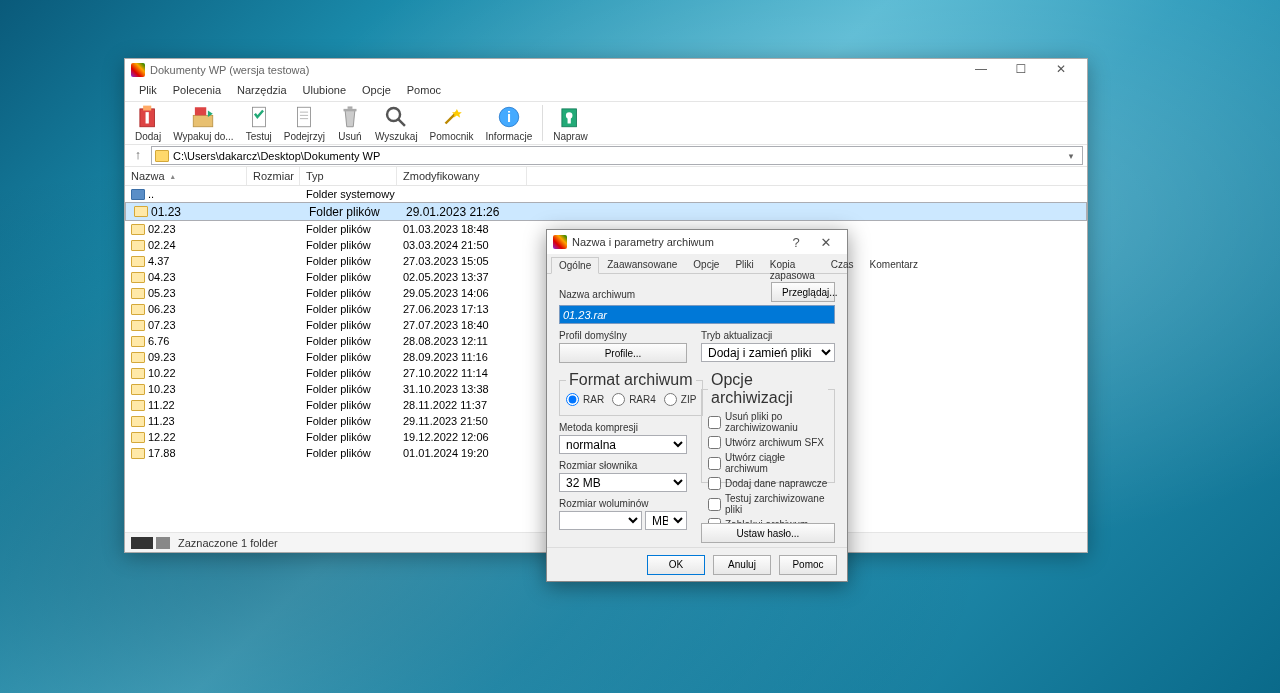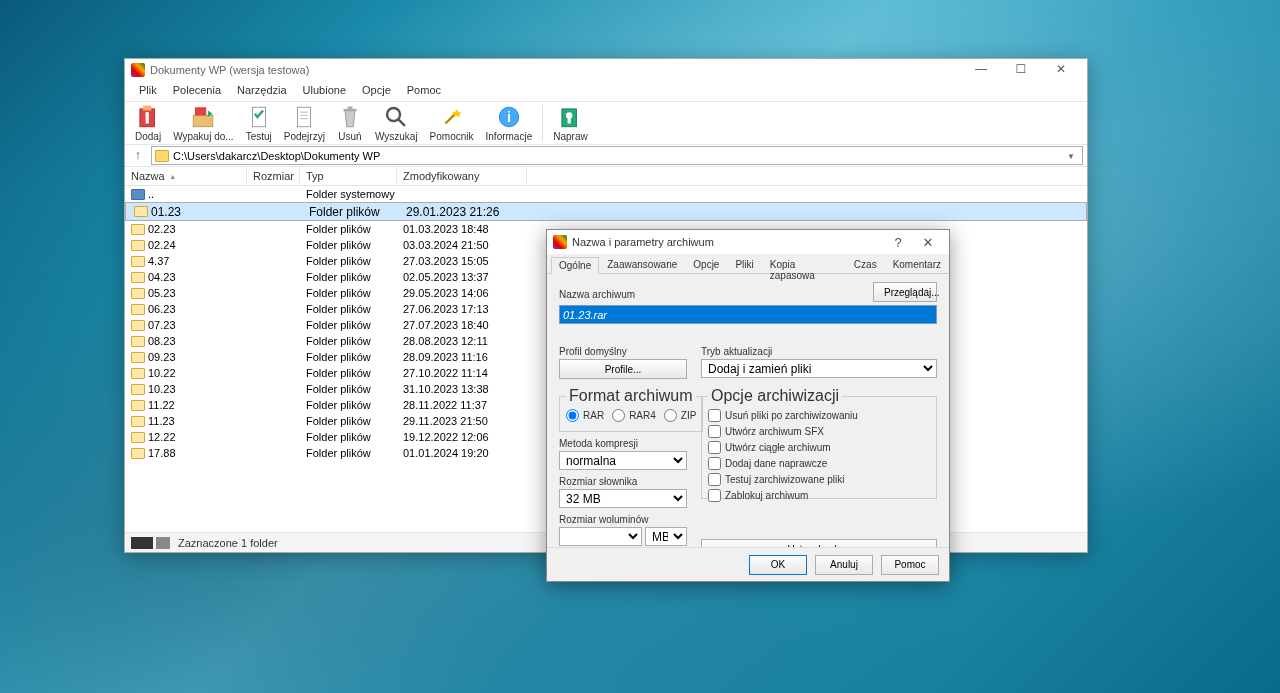--- a/index.html
+++ b/index.html
@@ -35,21 +35,21 @@
 .row .ic.fd{background:#ffe9a8;border:1px solid #d4a839;border-radius:1px;}
 .row .cn{width:99px;padding-left:0;}
 .row .cs{width:53px;}
 .row .ct{width:97px;padding-left:6px;}
 .row .cm{width:130px;padding-left:6px;}
 .statusbar{position:absolute;bottom:0;left:0;right:0;height:20px;border-top:1px solid #e5e5e5;background:#f5f5f5;display:flex;align-items:center;padding:0 6px;font-size:11px;color:#333;}
 .statusbar .sic{width:22px;height:12px;background:#333;margin-right:3px;}
 .statusbar .sic2{width:14px;height:12px;background:#888;margin-right:8px;}
 
 
-.dialog{position:absolute;left:546px;top:229px;width:404px;height:353px;background:#f0f0f0;border:1px solid #888;box-shadow:0 4px 20px rgba(0,0,0,0.4);}
+.dialog{position:absolute;left:546px;top:229px;width:302px;height:353px;background:#f0f0f0;border:1px solid #888;box-shadow:0 4px 20px rgba(0,0,0,0.4);}
 .dtitle{height:24px;background:#fff;display:flex;align-items:center;padding:0 6px;font-size:11px;color:#333;}
 .dtitle .dticon{width:14px;height:14px;margin-right:5px;background:linear-gradient(45deg,#8a2be2,#d00,#ffa500,#008000);border-radius:2px;}
 .dtitle .spacer{flex:1;}
 .dtitle .dbtn{width:30px;text-align:center;font-size:13px;color:#555;cursor:pointer;}
 .dtabs{height:20px;display:flex;font-size:10px;border-bottom:1px solid #ccc;background:#f0f0f0;padding-left:4px;padding-top:2px;}
 .dtabs .tab{padding:2px 7px;border:1px solid transparent;cursor:pointer;color:#333;}
 .dtabs .tab.active{background:#f0f0f0;border:1px solid #ccc;border-bottom:1px solid #f0f0f0;position:relative;top:1px;}
 .dbody{padding:8px 12px;font-size:10px;color:#333;}
 .drow{display:flex;align-items:center;margin-bottom:3px;}
 .lbl{display:block;margin-bottom:2px;}
@@ -261,21 +261,21 @@
       </div>
       <div class="row">
         <div class="ic fd"></div>
         <div class="cn">07.23</div>
         <div class="cs"></div>
         <div class="ct">Folder plików</div>
         <div class="cm">27.07.2023 18:40</div>
       </div>
       <div class="row">
         <div class="ic fd"></div>
-        <div class="cn">08.23</div>
+        <div class="cn">6.76</div>
         <div class="cs"></div>
         <div class="ct">Folder plików</div>
         <div class="cm">28.08.2023 12:11</div>
       </div>
       <div class="row">
         <div class="ic fd"></div>
         <div class="cn">09.23</div>
         <div class="cs"></div>
         <div class="ct">Folder plików</div>
         <div class="cm">28.09.2023 11:16</div>
@@ -352,21 +352,21 @@
 
   <div class="dbody">
     <div class="drow" style="justify-content:space-between;align-items:flex-end;">
       <span class="lbl">Nazwa archiwum</span>
       <button class="btn" style="width:64px">Przeglądaj...</button>
     </div>
     <div class="drow">
         <input class="txtin hl" style="width: 100%; font-style: italic;" value="01.23.rar">
       </div>
 
-    <div class="twocol" style="margin-top:22px;">
+    <div class="twocol" style="margin-top:6px;">
       <div class="colL">
         <span class="lbl">Profil domyślny</span>
         <button class="btn" style="width:100%">Profile...</button>
       </div>
       <div class="colR">
         <span class="lbl">Tryb aktualizacji</span>
         <select class="sel"><option>Dodaj i zamień pliki</option></select>
       </div>
     </div>
 

